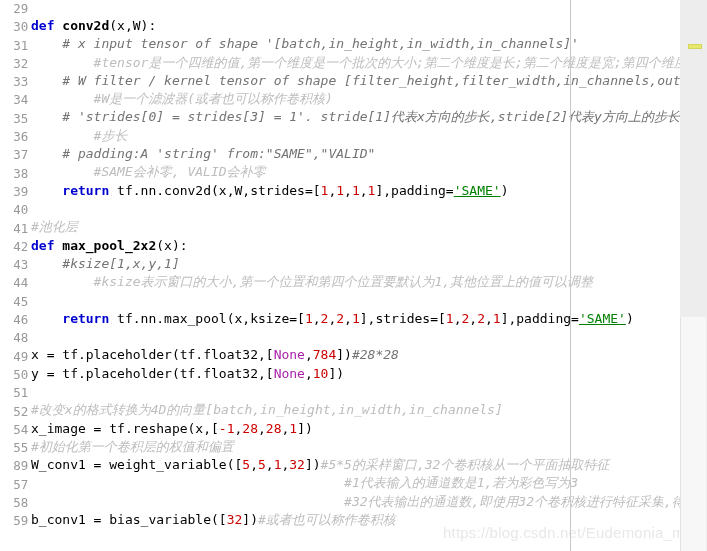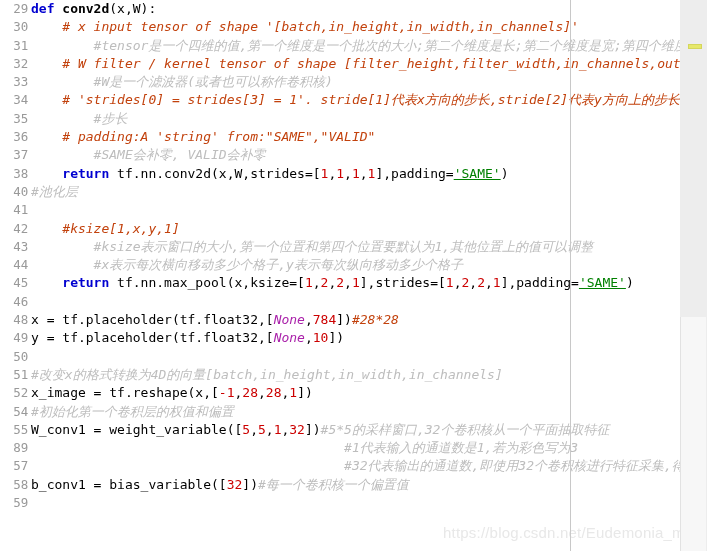--- a/index.html
+++ b/index.html
@@ -89,34 +89,34 @@
     text-align: right;
     color: #999999;
     font-size: 12.5px;
     font-family: "DejaVu Sans Mono", "Liberation Mono", monospace;
     letter-spacing: -0.2px;
   }
 
   .linebody {
     position: absolute;
     left: 31px;
-    top: 0;
+    top: 17px;
     white-space: pre;
     font-size: 13px;
     letter-spacing: 0px;
   }
 
   
   .kw       { color: #0000d0; font-weight: bold; }
   .fn       { color: #000000; font-weight: bold; }
   .plain    { color: #000000; }
   .num      { color: #cc0000; }
   .str      { color: #008000; text-decoration: underline; }
-  .builtin  { color: #aa22aa; font-style: italic; }
-  .cmt      { color: #c2410c; font-style: italic; }
+  .builtin  { color: #aa22aa; }
+  .cmt      { color: #737373; font-style: italic; }
   .cmt-cn   { color: #bdbdbd; font-style: italic; }
 
   .watermark {
     position: absolute;
     left: 443px;
     top: 524px;
     color: #e8e8e8;
     font-family: "Liberation Sans", sans-serif;
     font-size: 15px;
     font-style: normal;
@@ -136,37 +136,38 @@
       <div class="code-row"><span class="lineno">29</span><span class="linebody"><span class="kw">def </span><span class="fn">conv2d</span><span class="plain">(x,W):</span></span></div>
       <div class="code-row"><span class="lineno">30</span><span class="linebody"><span class="cmt">    # x input tensor of shape '[batch,in_height,in_width,in_channels]'</span></span></div>
       <div class="code-row"><span class="lineno">31</span><span class="linebody"><span class="cmt-cn">        #tensor是一个四维的值,第一个维度是一个批次的大小;第二个维度是长;第二个维度是宽;第四个维度是</span></span></div>
       <div class="code-row"><span class="lineno">32</span><span class="linebody"><span class="cmt">    # W filter / kernel tensor of shape [filter_height,filter_width,in_channels,out_channels]</span></span></div>
       <div class="code-row"><span class="lineno">33</span><span class="linebody"><span class="cmt-cn">        #W是一个滤波器(或者也可以称作卷积核)</span></span></div>
       <div class="code-row"><span class="lineno">34</span><span class="linebody"><span class="cmt">    # 'strides[0] = strides[3] = 1'. stride[1]代表x方向的步长,stride[2]代表y方向上的步长</span></span></div>
       <div class="code-row"><span class="lineno">35</span><span class="linebody"><span class="cmt-cn">        #步长</span></span></div>
       <div class="code-row"><span class="lineno">36</span><span class="linebody"><span class="cmt">    # padding:A 'string' from:"SAME","VALID"</span></span></div>
       <div class="code-row"><span class="lineno">37</span><span class="linebody"><span class="cmt-cn">        #SAME会补零, VALID会补零</span></span></div>
       <div class="code-row"><span class="lineno">38</span><span class="linebody"><span class="plain">    </span><span class="kw">return</span><span class="plain"> tf.nn.conv2d(x,W,strides=[</span><span class="num">1</span><span class="plain">,</span><span class="num">1</span><span class="plain">,</span><span class="num">1</span><span class="plain">,</span><span class="num">1</span><span class="plain">],padding=</span><span class="str">'SAME'</span><span class="plain">)</span></span></div>
+      <div class="code-row"><span class="lineno">39</span><span class="linebody"><span class="plain"></span></span></div>
       <div class="code-row"><span class="lineno">40</span><span class="linebody"><span class="cmt-cn">#池化层</span></span></div>
-      <div class="code-row"><span class="lineno">41</span></div>
+      <div class="code-row"><span class="lineno">41</span><span class="linebody"><span class="kw">def </span><span class="fn">max_pool_2x2</span><span class="plain">(x):</span></span></div>
       <div class="code-row"><span class="lineno">42</span><span class="linebody"><span class="cmt">    #ksize[1,x,y,1]</span></span></div>
       <div class="code-row"><span class="lineno">43</span><span class="linebody"><span class="cmt-cn">        #ksize表示窗口的大小,第一个位置和第四个位置要默认为1,其他位置上的值可以调整</span></span></div>
-      <div class="code-row"><span class="lineno">44</span><span class="linebody"><span class="cmt-cn">        #x表示每次横向移动多少个格子,y表示每次纵向移动多少个格子</span></span></div>
+      <div class="code-row"><span class="lineno">44</span></div>
       <div class="code-row"><span class="lineno">45</span><span class="linebody"><span class="plain">    </span><span class="kw">return</span><span class="plain"> tf.nn.max_pool(x,ksize=[</span><span class="num">1</span><span class="plain">,</span><span class="num">2</span><span class="plain">,</span><span class="num">2</span><span class="plain">,</span><span class="num">1</span><span class="plain">],strides=[</span><span class="num">1</span><span class="plain">,</span><span class="num">2</span><span class="plain">,</span><span class="num">2</span><span class="plain">,</span><span class="num">1</span><span class="plain">],padding=</span><span class="str">'SAME'</span><span class="plain">)</span></span></div>
       <div class="code-row"><span class="lineno">46</span><span class="linebody"><span class="plain"></span></span></div>
       <div class="code-row"><span class="lineno">48</span><span class="linebody"><span class="plain">x = tf.placeholder(tf.float32,[</span><span class="builtin">None</span><span class="plain">,</span><span class="num">784</span><span class="plain">])</span><span class="cmt">#28*28</span></span></div>
       <div class="code-row"><span class="lineno">49</span><span class="linebody"><span class="plain">y = tf.placeholder(tf.float32,[</span><span class="builtin">None</span><span class="plain">,</span><span class="num">10</span><span class="plain">])</span></span></div>
       <div class="code-row"><span class="lineno">50</span><span class="linebody"><span class="plain"></span></span></div>
       <div class="code-row"><span class="lineno">51</span><span class="linebody"><span class="cmt-cn">#改变x的格式转换为4D的向量[batch,in_height,in_width,in_channels]</span></span></div>
       <div class="code-row"><span class="lineno">52</span><span class="linebody"><span class="plain">x_image = tf.reshape(x,[</span><span class="num">-1</span><span class="plain">,</span><span class="num">28</span><span class="plain">,</span><span class="num">28</span><span class="plain">,</span><span class="num">1</span><span class="plain">])</span></span></div>
       <div class="code-row"><span class="lineno">54</span><span class="linebody"><span class="cmt-cn">#初始化第一个卷积层的权值和偏置</span></span></div>
       <div class="code-row"><span class="lineno">55</span><span class="linebody"><span class="plain">W_conv1 = weight_variable([</span><span class="num">5</span><span class="plain">,</span><span class="num">5</span><span class="plain">,</span><span class="num">1</span><span class="plain">,</span><span class="num">32</span><span class="plain">])</span><span class="cmt-cn">#5*5的采样窗口,32个卷积核从一个平面抽取特征</span></span></div>
       <div class="code-row"><span class="lineno">89</span><span class="linebody"><span class="cmt-cn">                                        #1代表输入的通道数是1,若为彩色写为3</span></span></div>
       <div class="code-row"><span class="lineno">57</span><span class="linebody"><span class="cmt-cn">                                        #32代表输出的通道数,即使用32个卷积核进行特征采集,得到32个</span></span></div>
-      <div class="code-row"><span class="lineno">58</span><span class="linebody"><span class="plain">b_conv1 = bias_variable([</span><span class="num">32</span><span class="plain">])</span><span class="cmt-cn">#每一个卷积核一个偏置值</span></span></div>
+      <div class="code-row"><span class="lineno">58</span><span class="linebody"><span class="plain">b_conv1 = bias_variable([</span><span class="num">32</span><span class="plain">])</span><span class="cmt-cn">#或者也可以称作卷积核</span></span></div>
       <div class="code-row"><span class="lineno">59</span><span class="linebody"><span class="plain"></span></span></div>
     </div>
 
   <div class="guide-line"></div>
 
   <div class="scroll-gutter">
     <div class="scroll-marker"></div>
     <div class="scroll-thumb"></div>
   </div>
 

